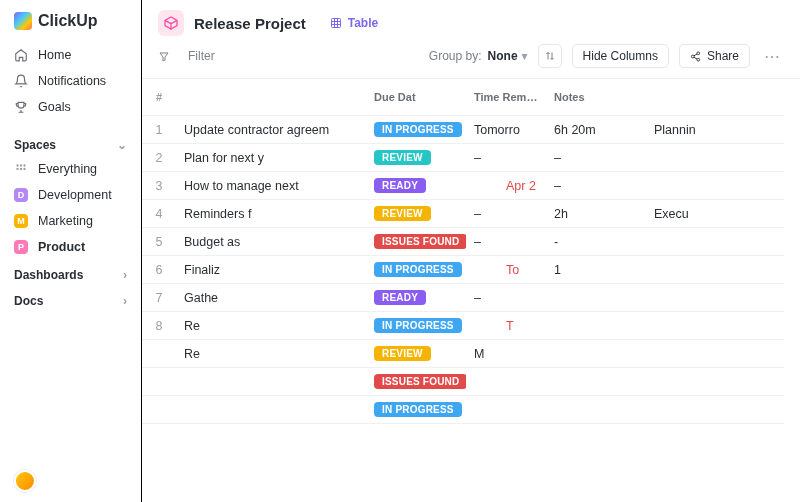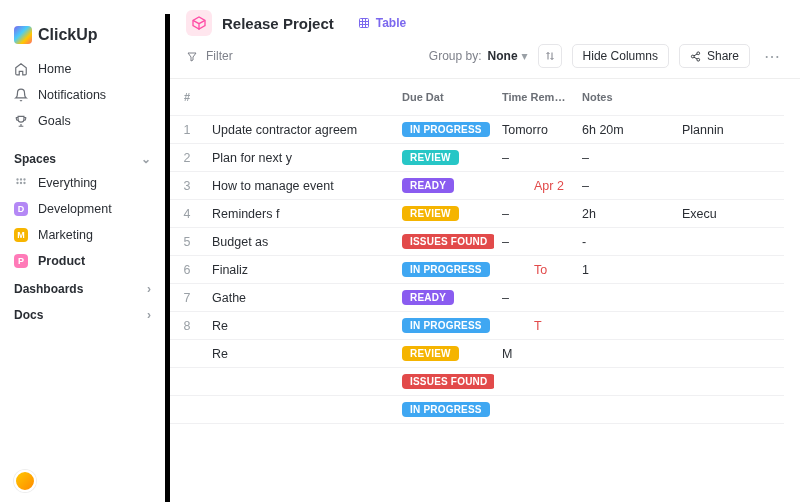--- a/index.html
+++ b/index.html
@@ -1,20 +1,20 @@
 <!DOCTYPE html>
 <html><head>
 <meta charset="utf-8">
 <style>
   * { box-sizing: border-box; margin: 0; padding: 0; }
   body { font-family: -apple-system, BlinkMacSystemFont, "Segoe UI", sans-serif; font-size: 12px; color: #2a2e34; background: #fff; width: 800px; height: 502px; overflow: hidden; }
   .app { display: flex; height: 100%; }
 
   
-  .sidebar { width: 170px; border-right: 5px solid #000000; display: flex; flex-direction: column; background: #fff; margin-top: 14px; }
+  .sidebar { width: 142px; border-right: 1px solid #000000; display: flex; flex-direction: column; background: #fff; }
   .logo { display: flex; align-items: center; gap: 6px; padding: 12px 14px 10px; font-weight: 800; font-size: 16px; }
   .logo-mark { width: 18px; height: 18px; border-radius: 4px; background: linear-gradient(135deg,#7b68ee 0%,#49ccf9 40%,#ffc800 70%,#ff6b6b 100%); }
   .nav-group { padding: 2px 0 10px; }
   .nav-item { display: flex; align-items: center; gap: 10px; padding: 6px 14px; font-size: 12.5px; color: #2a2e34; cursor: pointer; }
   .nav-item .icn { width: 14px; height: 14px; display: inline-flex; align-items: center; justify-content: center; color: #6b6f76; }
   .section-head { display: flex; align-items: center; justify-content: space-between; padding: 8px 14px 4px; font-size: 12px; color: #2a2e34; font-weight: 600; }
   .chev { color: #9aa0a6; }
   .space-item { display: flex; align-items: center; gap: 10px; padding: 6px 14px; font-size: 12.5px; cursor: pointer; }
   .space-ic { width: 14px; height: 14px; border-radius: 4px; display: inline-flex; align-items: center; justify-content: center; font-size: 9px; font-weight: 700; color: #fff; }
   .space-item.active { font-weight: 700; }
@@ -23,21 +23,21 @@
 
   
   .main { flex: 1; display: flex; flex-direction: column; }
   .header { display: flex; align-items: center; gap: 10px; padding: 10px 16px 0; }
   .proj-ic { width: 26px; height: 26px; border-radius: 6px; background: #ffe6ee; display: flex; align-items: center; justify-content: center; color: #ff4da6; font-size: 14px; }
   .proj-title { font-weight: 800; font-size: 15px; }
   .view-chip { display: flex; align-items: center; gap: 6px; color: #7b68ee; font-weight: 600; margin-left: 14px; font-size: 12px; }
   .view-chip .grid-icn { width: 12px; height: 12px; display:inline-block; }
 
   .toolbar { display: flex; align-items: center; padding: 8px 16px 10px; gap: 10px; border-bottom: 1px solid #eee; }
-  .filter { color: #7e818a; display: flex; align-items: flex-end; gap: 8px; }
+  .filter { color: #7e818a; display: flex; align-items: flex-end; gap: 18px; }
   .spacer { flex: 1; }
   .groupby { color: #7e818a; display: flex; align-items: center; gap: 4px; }
   .groupby b { color: #2a2e34; font-weight: 600; margin-left: 2px; }
   .btn { border: 1px solid #e6e6e9; border-radius: 5px; padding: 4px 10px; background: #fff; color: #2a2e34; font-size: 12px; cursor: pointer; display: flex; align-items: center; gap: 6px; }
   .iconbtn { width: 24px; height: 24px; border:1px solid #e6e6e9; border-radius:5px; display:flex; align-items:center; justify-content:center; color:#7e818a; cursor:pointer; }
   .more { color: #9aa0a6; font-size: 16px; padding: 0 4px; cursor: pointer; }
 
   
   .table-wrap { flex: 1; overflow: auto; padding: 0 16px 0 0; }
   .thead, .trow { display: grid; grid-template-columns: 34px 190px 100px 80px 100px 80px; align-items: center; border-bottom: 1px solid #f0f0f2; }
@@ -213,21 +213,21 @@
           <div class="trow">
             <div class="td">2</div>
             <div class="td name">Plan for next y</div>
             <div class="td"><span class="badge" style="background:#27c6c6">REVIEW</span></div>
             <div class="td ">–</div>
             <div class="td">–</div>
             <div class="td"></div>
           </div>
           <div class="trow">
             <div class="td">3</div>
-            <div class="td name">How to manage event</div>
+            <div class="td name">How to manage next</div>
             <div class="td"><span class="badge" style="background:#8a5cf0">READY</span></div>
             <div class="td due-red">Apr 2</div>
             <div class="td">–</div>
             <div class="td"></div>
           </div>
           <div class="trow">
             <div class="td">4</div>
             <div class="td name">Reminders f</div>
             <div class="td"><span class="badge" style="background:#f5b400">REVIEW</span></div>
             <div class="td ">–</div>

